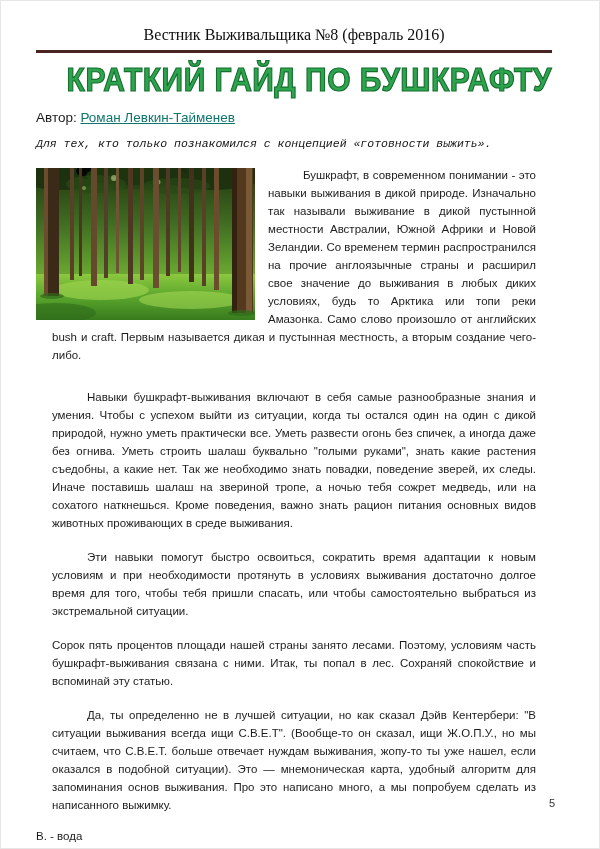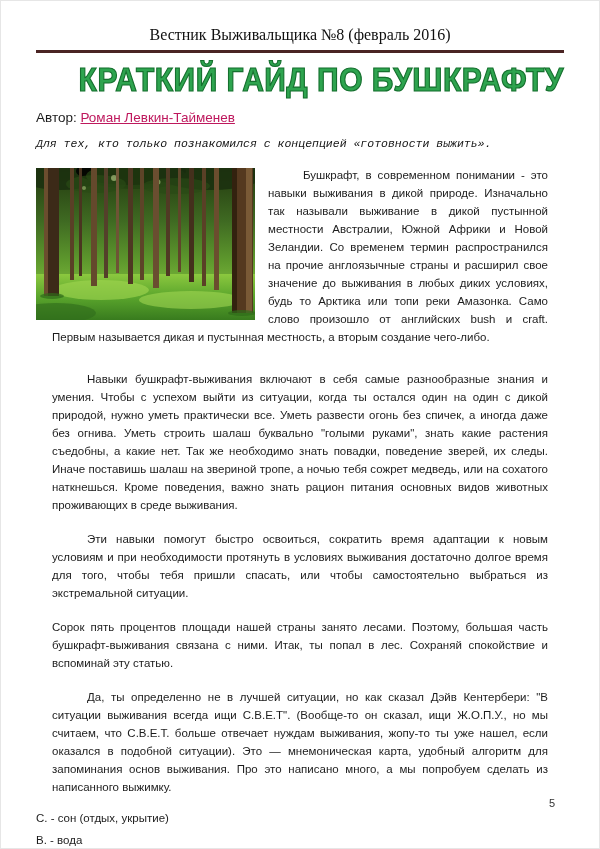--- a/index.html
+++ b/index.html
@@ -4,21 +4,21 @@
 <style>
   * { box-sizing: border-box; }
   html, body { margin: 0; padding: 0; background: #ffffff; }
   .page {
     width: 600px; height: 849px;
     position: relative;
     background: #ffffff;
     border: 1px solid #e6e6e6;
     font-family: "Liberation Sans", sans-serif;
     color: #1c1c1c;
-    padding: 24px 35px 0 35px;
+    padding: 24px 47px 0 35px;
     overflow: hidden;
   }
   .header-title {
     text-align: center;
     font-family: "Liberation Serif", serif;
     font-size: 16px;
     color: #0f0f0f;
     line-height: 19px;
   }
   .header-rule {
@@ -40,21 +40,21 @@
     transform: scaleY(1.12);
     transform-origin: center;
     white-space: nowrap;
   }
   .meta-line {
     margin-top: 13px;
     font-size: 13.5px;
     color: #1c1c1c;
   }
   .meta-line .link {
-    color: #be185d;
+    color: #0f766e;
     text-decoration: underline;
     cursor: pointer;
   }
   .intro-note {
     margin-top: 12px;
     font-style: italic;
     font-size: 11.5px;
     color: #151515;
     font-family: Liberation Mono, monospace;
   }
@@ -165,26 +165,25 @@
         <ellipse cx="206" cy="145" rx="14" ry="3" fill="#2f6b1a" opacity="0.7"></ellipse>
       </svg>
     </div>
     <p class="body-text indent">Бушкрафт, в современном понимании - это навыки выживания в дикой природе. Изначально так называли выживание в дикой пустынной местности Австралии, Южной Африки и Новой Зеландии. Со временем термин распространился на прочие англоязычные страны и расширил свое значение до выживания в любых диких условиях, будь то Арктика или топи реки Амазонка. Само слово произошло от английских bush и craft. Первым называется дикая и пустынная местность, а вторым создание чего-либо.</p>
   </div>
 
   <p class="body-text indent para para-first">Навыки бушкрафт-выживания включают в себя самые разнообразные знания и умения. Чтобы с успехом выйти из ситуации, когда ты остался один на один с дикой природой, нужно уметь практически все. Уметь развести огонь без спичек, а иногда даже без огнива. Уметь строить шалаш буквально "голыми руками", знать какие растения съедобны, а какие нет. Так же необходимо знать повадки, поведение зверей, их следы. Иначе поставишь шалаш на звериной тропе, а ночью тебя сожрет медведь, или на сохатого наткнешься. Кроме поведения, важно знать рацион питания основных видов животных проживающих в среде выживания.</p>
 
   <p class="body-text indent para">Эти навыки помогут быстро освоиться, сократить время адаптации к новым условиям и при необходимости протянуть в условиях выживания достаточно долгое время для того, чтобы тебя пришли спасать, или чтобы самостоятельно выбраться из экстремальной ситуации.</p>
 
-  <p class="body-text para">Сорок пять процентов площади нашей страны занято лесами. Поэтому, большая часть бушкрафт-выживания связана с ними. Итак, ты попал в лес. Сохраняй спокойствие и вспоминай эту статью.</p>
+  <p class="body-text para">Сорок пять процентов площади нашей страны занято лесами. Поэтому, условиям часть бушкрафт-выживания связана с ними. Итак, ты попал в лес. Сохраняй спокойствие и вспоминай эту статью.</p>
 
   <p class="body-text indent para">Да, ты определенно не в лучшей ситуации, но как сказал Дэйв Кентербери: "В ситуации выживания всегда ищи С.В.Е.Т". (Вообще-то он сказал, ищи Ж.О.П.У., но мы считаем, что С.В.Е.Т. больше отвечает нуждам выживания, жопу-то ты уже нашел, если оказался в подобной ситуации). Это — мнемоническая карта, удобный алгоритм для запоминания основ выживания. Про это написано много, а мы попробуем сделать из написанного выжимку.</p>
 
   <div class="swet-list">
-    <div class="swet-item">С. - сон (отдых, укрытие)</div>
     <div class="swet-item">В. - вода</div>
     <div class="swet-item">Е. - еда</div>
     <div class="swet-item">Т. - тепло (огонь)</div>
   </div>
 
   <div class="page-number">5</div>
 
 </div>
 
 </body></html>

